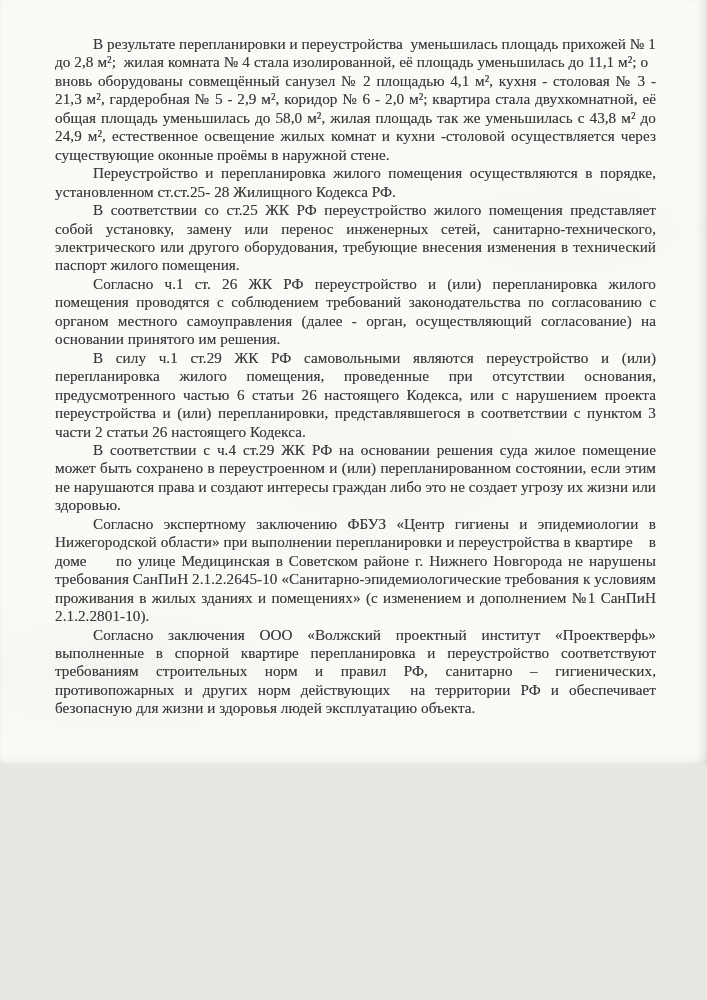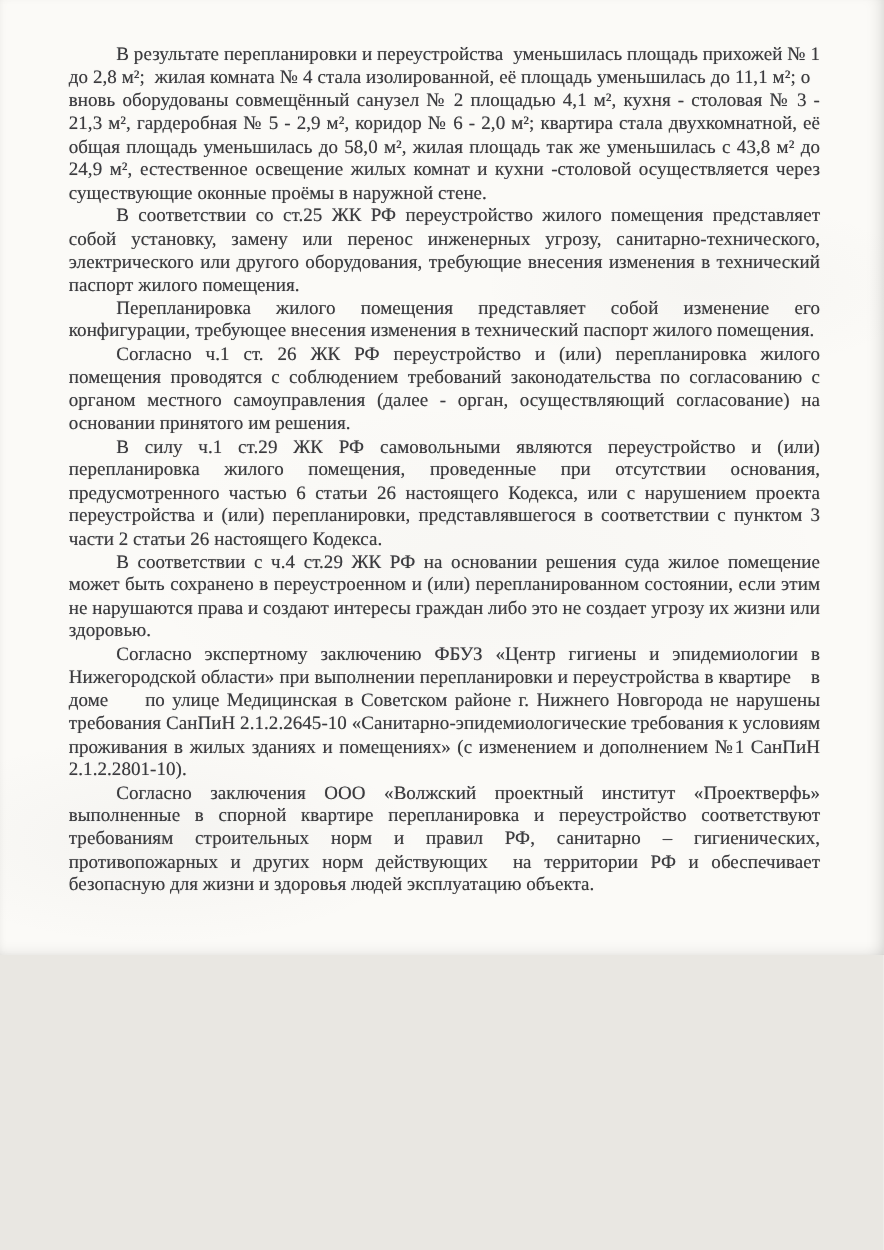--- a/index.html
+++ b/index.html
@@ -79,22 +79,22 @@
     letter-spacing:0.5px;
   }
 </style>
 </head>
 <body>
 
 <div class="page">
 
   <div class="text-block">
     <p class="para">В результате перепланировки и переустройства&nbsp; уменьшилась площадь прихожей № 1 до 2,8 м²;&nbsp; жилая комната № 4 стала изолированной, её площадь уменьшилась до 11,1 м²; о&nbsp;&nbsp; вновь оборудованы совмещённый санузел № 2 площадью 4,1 м², кухня - столовая № 3 - 21,3 м², гардеробная № 5 - 2,9 м², коридор № 6 - 2,0 м²; квартира стала двухкомнатной, её общая площадь уменьшилась до 58,0 м², жилая площадь так же уменьшилась с 43,8 м² до 24,9 м², естественное освещение жилых комнат и кухни -столовой осуществляется через существующие оконные проёмы в наружной стене.</p>
-    <p class="para">В соответствии со ст.25 ЖК РФ переустройство жилого помещения представляет собой установку, замену или перенос инженерных угрозу, санитарно-технического, электрического или другого оборудования, требующие внесения изменения в технический паспорт жилого помещения.</p>
-    <p class="para">Перепланировка жилого помещения представляет собой изменение его конфигурации, требующее внесения изменения в технический паспорт жилого помещения.</p>
+    <p class="para">Переустройство и перепланировка жилого помещения осуществляются в порядке, установленном ст.ст.25- 28 Жилищного Кодекса РФ.</p>
+    <p class="para">В соответствии со ст.25 ЖК РФ переустройство жилого помещения представляет собой установку, замену или перенос инженерных сетей, санитарно-технического, электрического или другого оборудования, требующие внесения изменения в технический паспорт жилого помещения.</p>
     <p class="para">Согласно ч.1 ст. 26 ЖК РФ переустройство и (или) перепланировка жилого помещения проводятся с соблюдением требований законодательства по согласованию с органом местного самоуправления (далее - орган, осуществляющий согласование) на основании принятого им решения.</p>
     <p class="para">В силу ч.1 ст.29 ЖК РФ самовольными являются переустройство и (или) перепланировка жилого помещения, проведенные при отсутствии основания, предусмотренного частью 6 статьи 26 настоящего Кодекса, или с нарушением проекта переустройства и (или) перепланировки, представлявшегося в соответствии с пунктом 3 части 2 статьи 26 настоящего Кодекса.</p>
     <p class="para">В соответствии с ч.4 ст.29 ЖК РФ на основании решения суда жилое помещение может быть сохранено в переустроенном и (или) перепланированном состоянии, если этим не нарушаются права и создают интересы граждан либо это не создает угрозу их жизни или здоровью.</p>
     <p class="para">Согласно экспертному заключению ФБУЗ «Центр гигиены и эпидемиологии в Нижегородской области» при выполнении перепланировки и переустройства в квартире&nbsp;&nbsp;&nbsp; в доме&nbsp;&nbsp;&nbsp;&nbsp; по улице Медицинская в Советском районе г. Нижнего Новгорода не нарушены требования СанПиН 2.1.2.2645-10 «Санитарно-эпидемиологические требования к условиям проживания в жилых зданиях и помещениях» (с изменением и дополнением №1 СанПиН 2.1.2.2801-10).</p>
     <p class="para">Согласно заключения ООО «Волжский проектный институт «Проектверфь» выполненные в спорной квартире перепланировка и переустройство соответствуют требованиям строительных норм и правил РФ, санитарно – гигиенических, противопожарных и других норм действующих&nbsp; на территории РФ и обеспечивает безопасную для жизни и здоровья людей эксплуатацию объекта.</p>
   </div>
 
   <div class="stamp">
     <div class="stamp-content">
       <div class="stamp-line1">Юрист</div>

